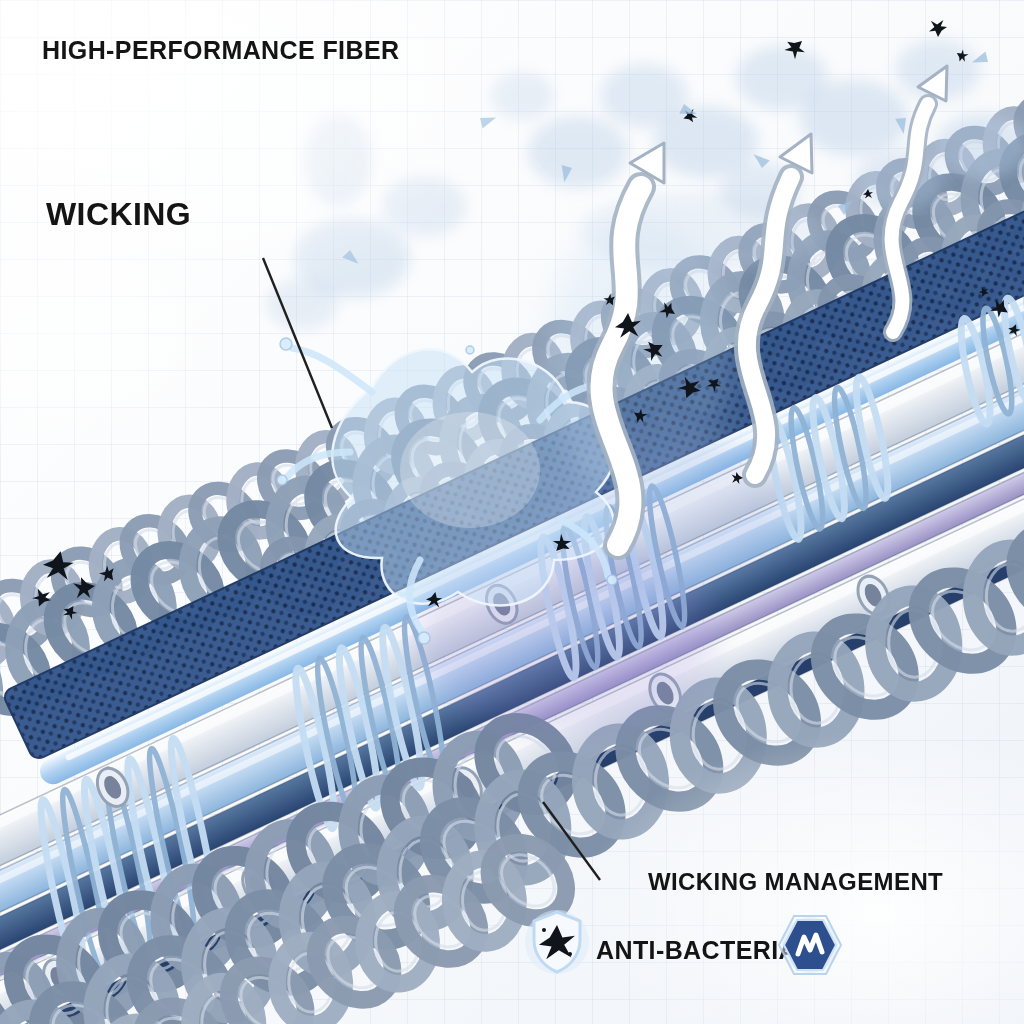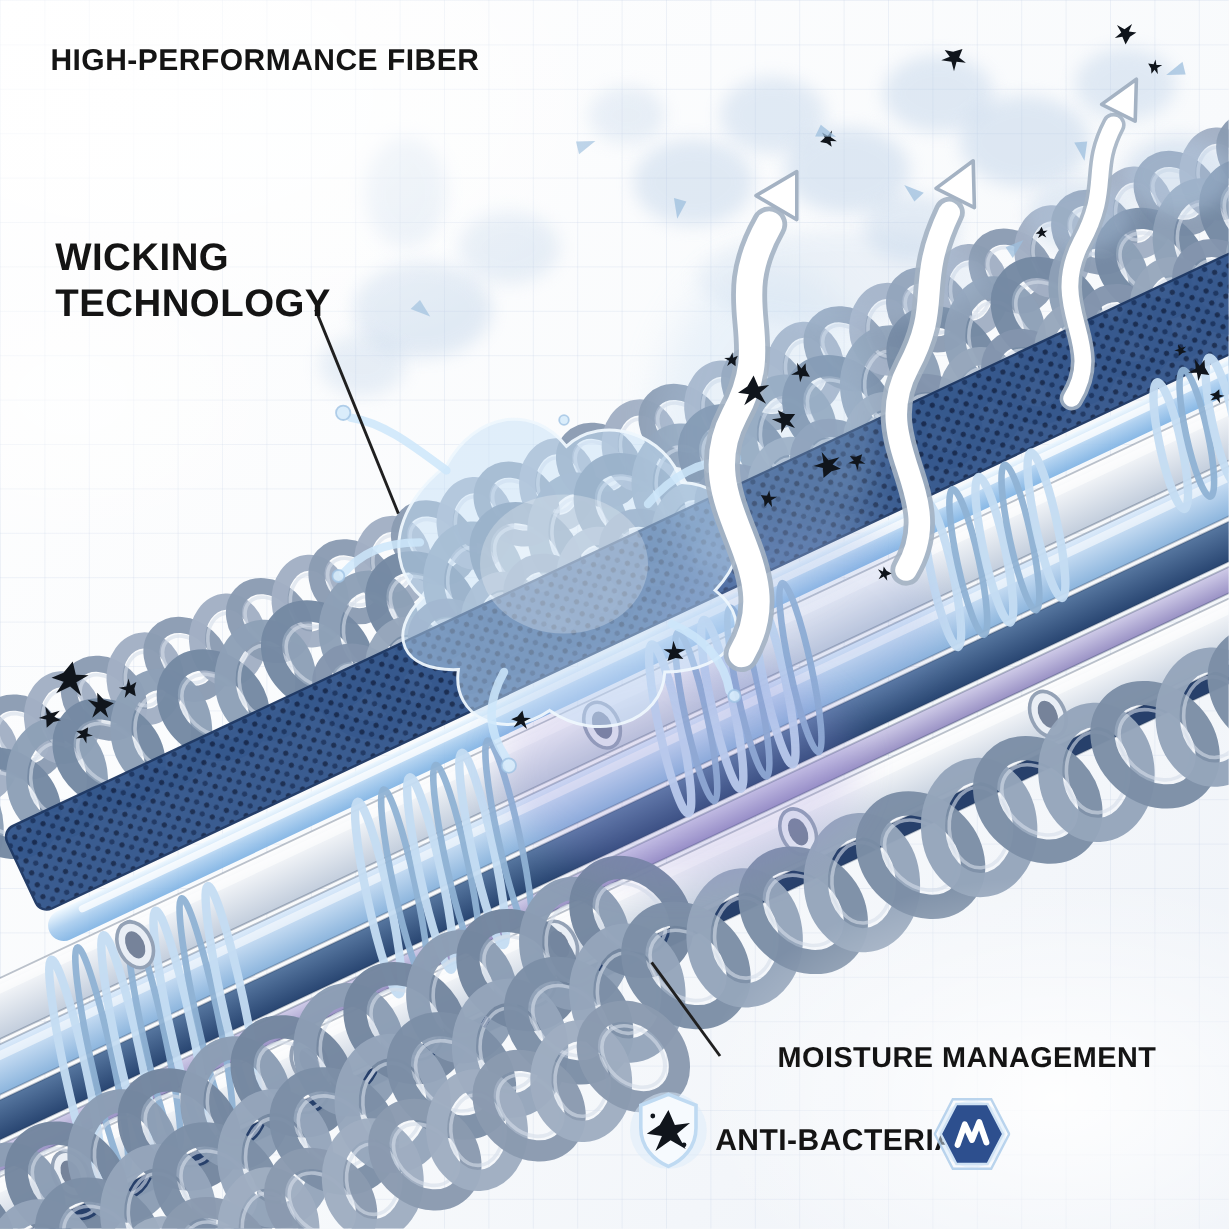--- a/index.html
+++ b/index.html
@@ -524,24 +524,23 @@
     <g id="g-annot">
       <line x1="263" y1="258" x2="332" y2="428" stroke="#202020" stroke-width="2.4"></line>
       <line x1="543" y1="802" x2="600" y2="880" stroke="#202020" stroke-width="2.4"></line>
     </g>
   </svg>
 
   <div class="label label-title">HIGH-PERFORMANCE FIBER</div>
 
   <div class="label label-wicking">
     <span>WICKING</span><br>
-    <span>TECHNOLOGY</span>
   </div>
 
-  <div class="label label-moisture">MOISTURE MANAGEMENT</div>
+  <div class="label label-moisture">WICKING MANAGEMENT</div>
 
   <svg class="icon" style="left:522px;top:906px" width="70" height="72" viewBox="0 0 70 72">
     <circle cx="35" cy="36" r="32" fill="#dcecfa" opacity=".5"></circle>
     <path d="M35 6 L58 15 V34 C58 50 47 61 35 66 C23 61 12 50 12 34 V15 Z" fill="#f6fafe" stroke-width="3" stroke="#bfdaf2"></path>
     <path transform="translate(35 37) scale(1.8)" d="M0 -10 L3 -3 L10 -4 L4 1 L8 8 L1 4 L-6 9 L-3 2 L-10 1 L-4 -3 Z" fill="#10151c"></path>
     <circle cx="22" cy="24" r="2" fill="#10151c"></circle>
     <circle cx="48" cy="48" r="2" fill="#10151c"></circle>
   </svg>
 
   <div class="label label-anti">ANTI-BACTERIAL</div>

